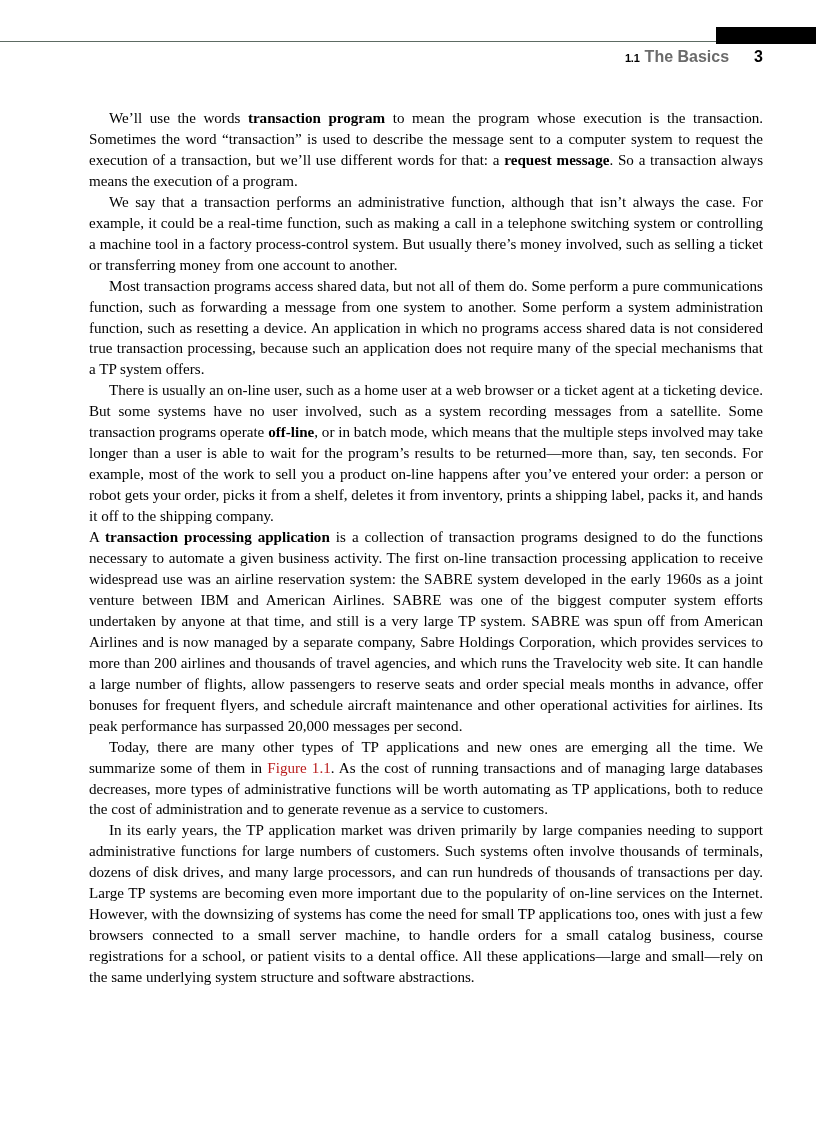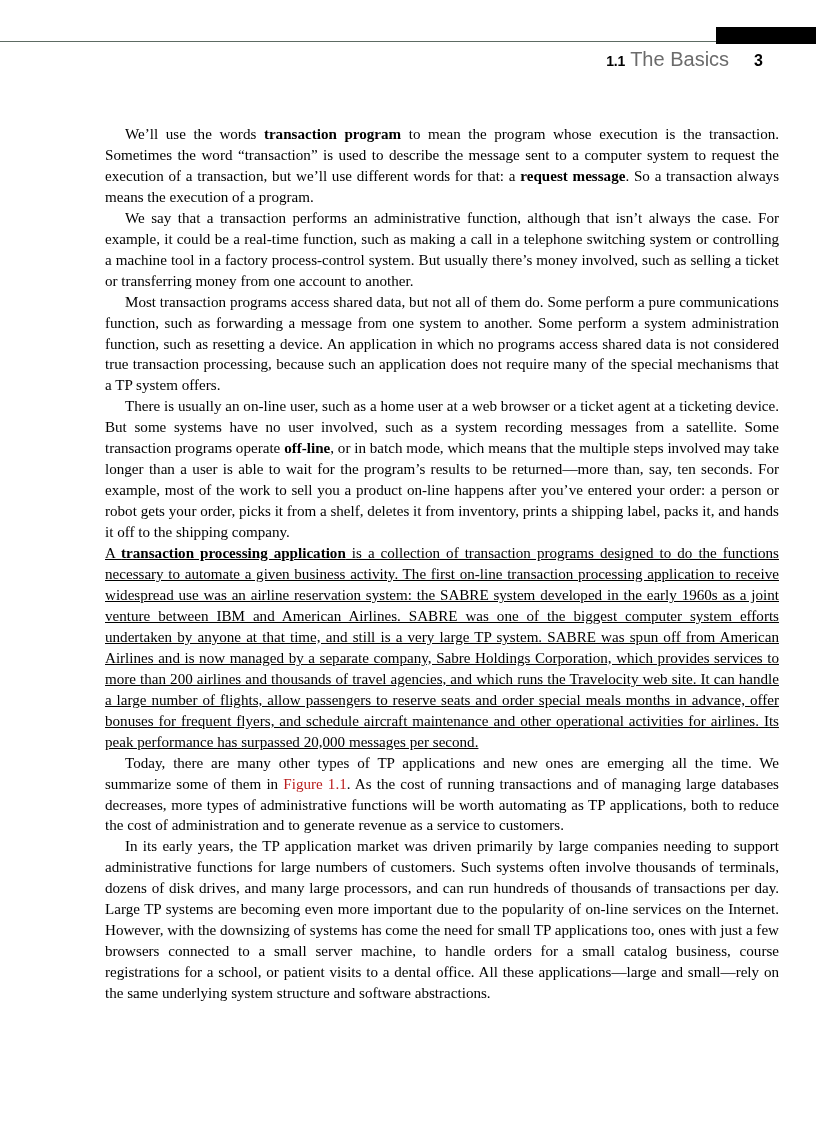--- a/index.html
+++ b/index.html
@@ -50,45 +50,44 @@
   .header-line {
     position: absolute;
     left: 0;
     top: 48px;
     width: 763px;
     text-align: right;
     font-family: "Liberation Sans", "DejaVu Sans", sans-serif;
     white-space: nowrap;
   }
   .header-num {
-    font-size: 14px;
+    font-size: 11px;
     font-weight: bold;
     color: #000000;
     letter-spacing: -0.2px;
   }
   .header-title {
-    font-size: 20px;
-    font-weight: normal;
+    font-size: 16px;
+    font-weight: bold;
     color: #6b6b6b;
     margin-left: 5px;
   }
   .header-page {
     font-size: 16px;
     font-weight: bold;
     color: #000000;
     margin-left: 25px;
   }
 
   
   .content {
     position: absolute;
-    left: 105px;
+    left: 89px;
     top: 108px;
     width: 674px;
-    margin-top: 16px;
   }
 
   p.para {
     margin: 0;
     text-align: justify;
     text-justify: inter-word;
     font-size: 15.1px;
     line-height: 20.95px;
     text-indent: 20px;
     hyphens: none;
@@ -116,21 +115,20 @@
     color: #000000;
     transform: scaleX(0.92);
     transform-origin: left center;
   }
   .heading-wrap {
     margin-top: 44px;
     margin-bottom: 13px;
   }
   .after-heading {
     text-indent: 0;
-    text-decoration: underline;
   }
 </style>
 </head>
 <body>
 
 <div class="page">
 
   <div class="header">
     <div class="header-rule"></div>
     <div class="header-block"></div>

